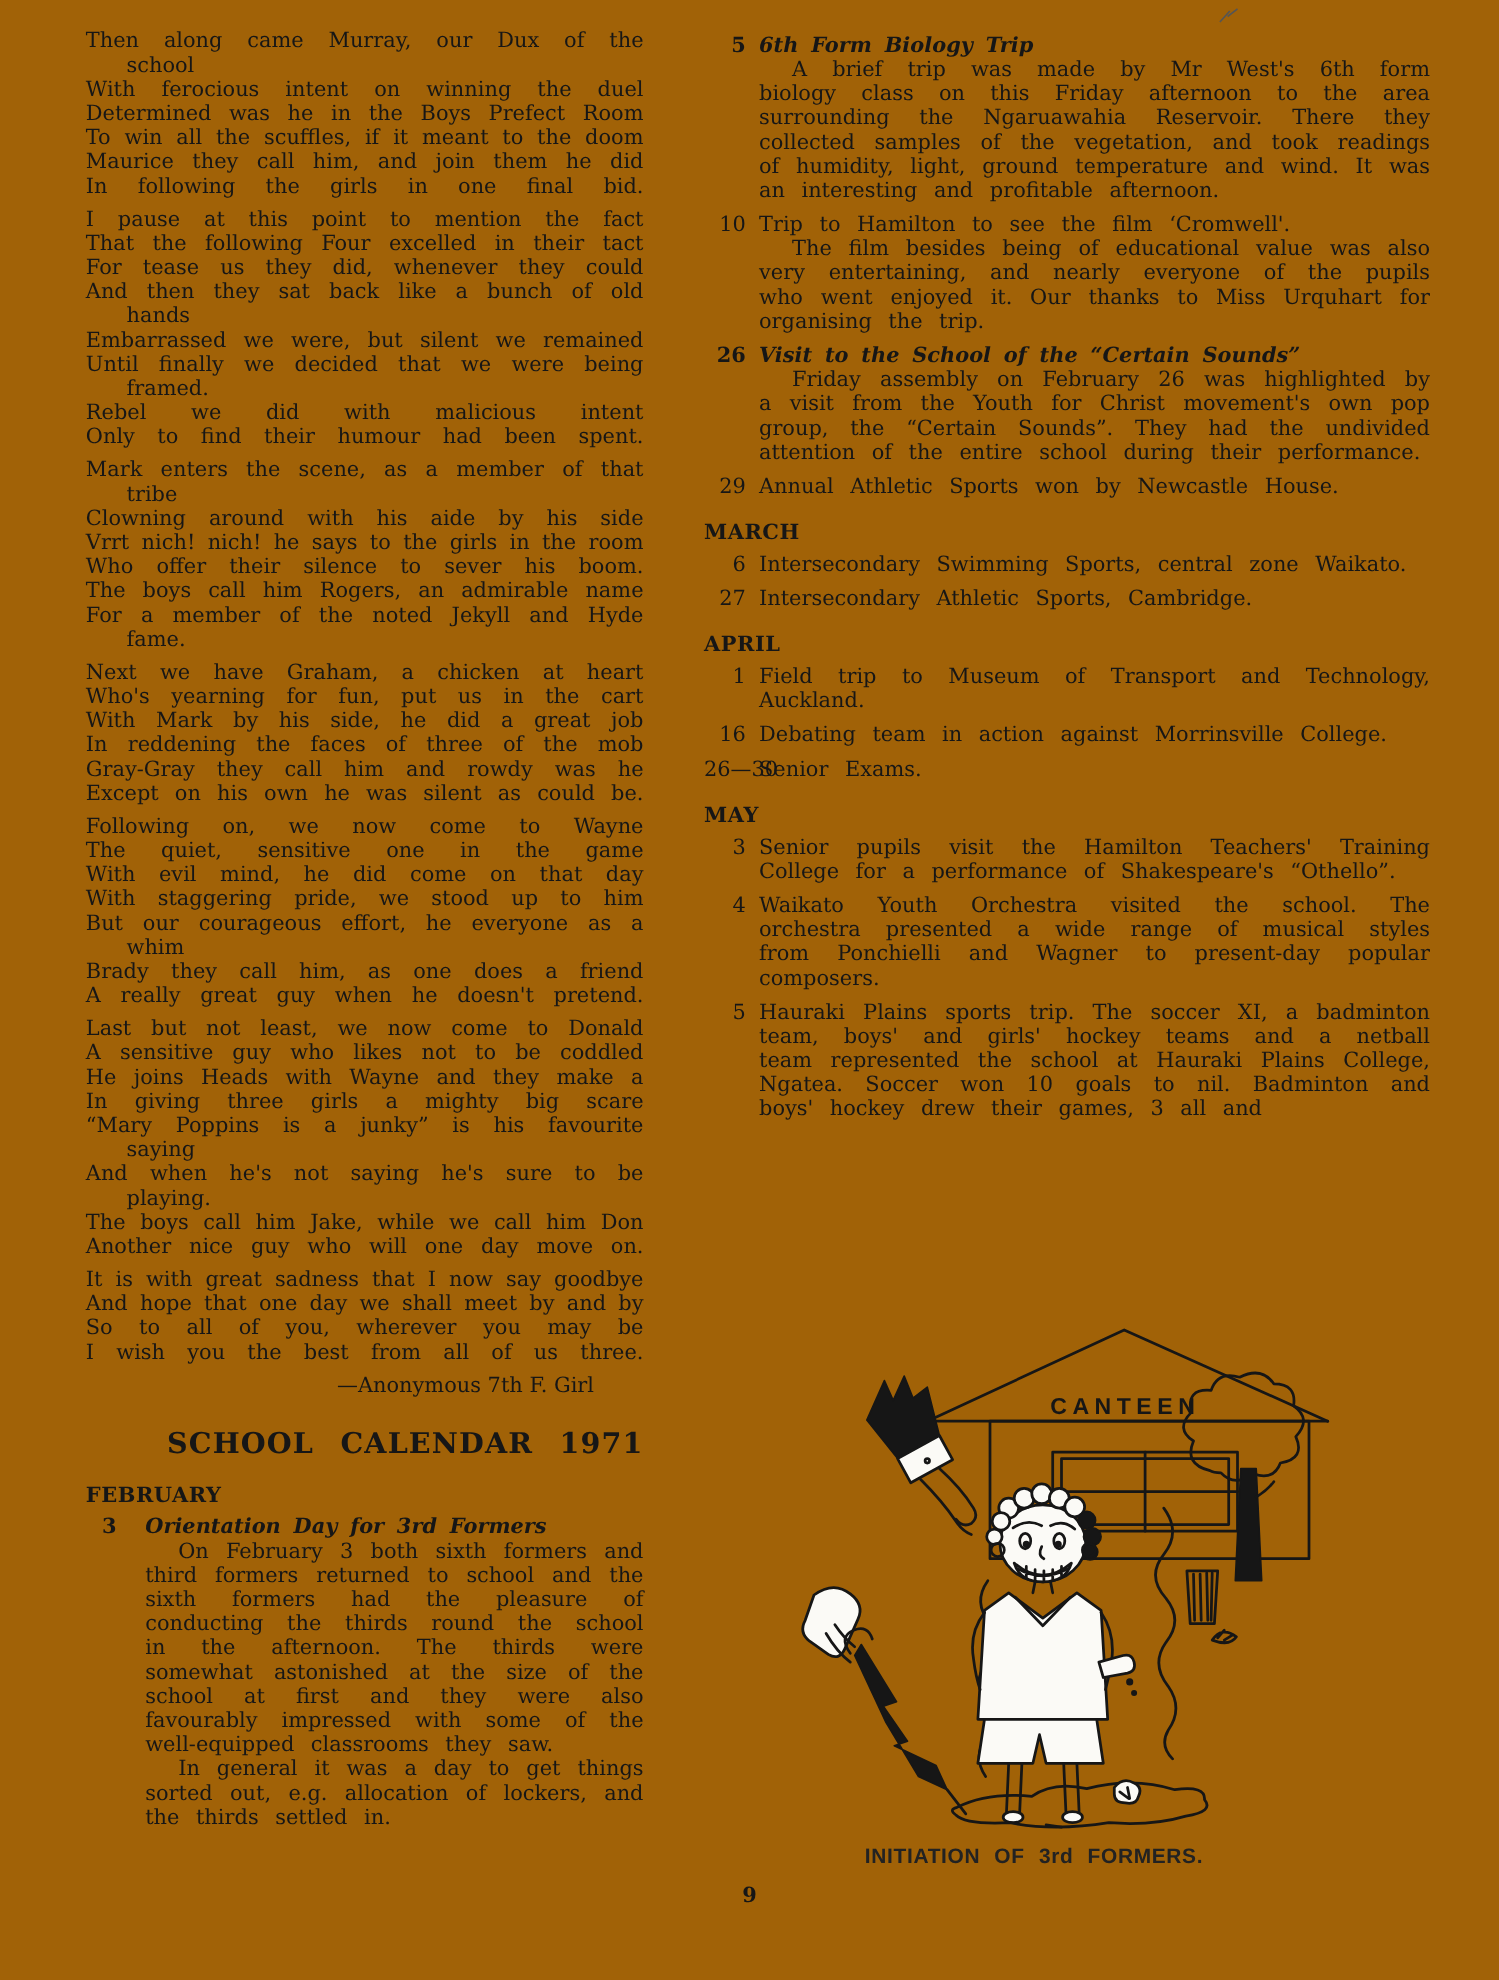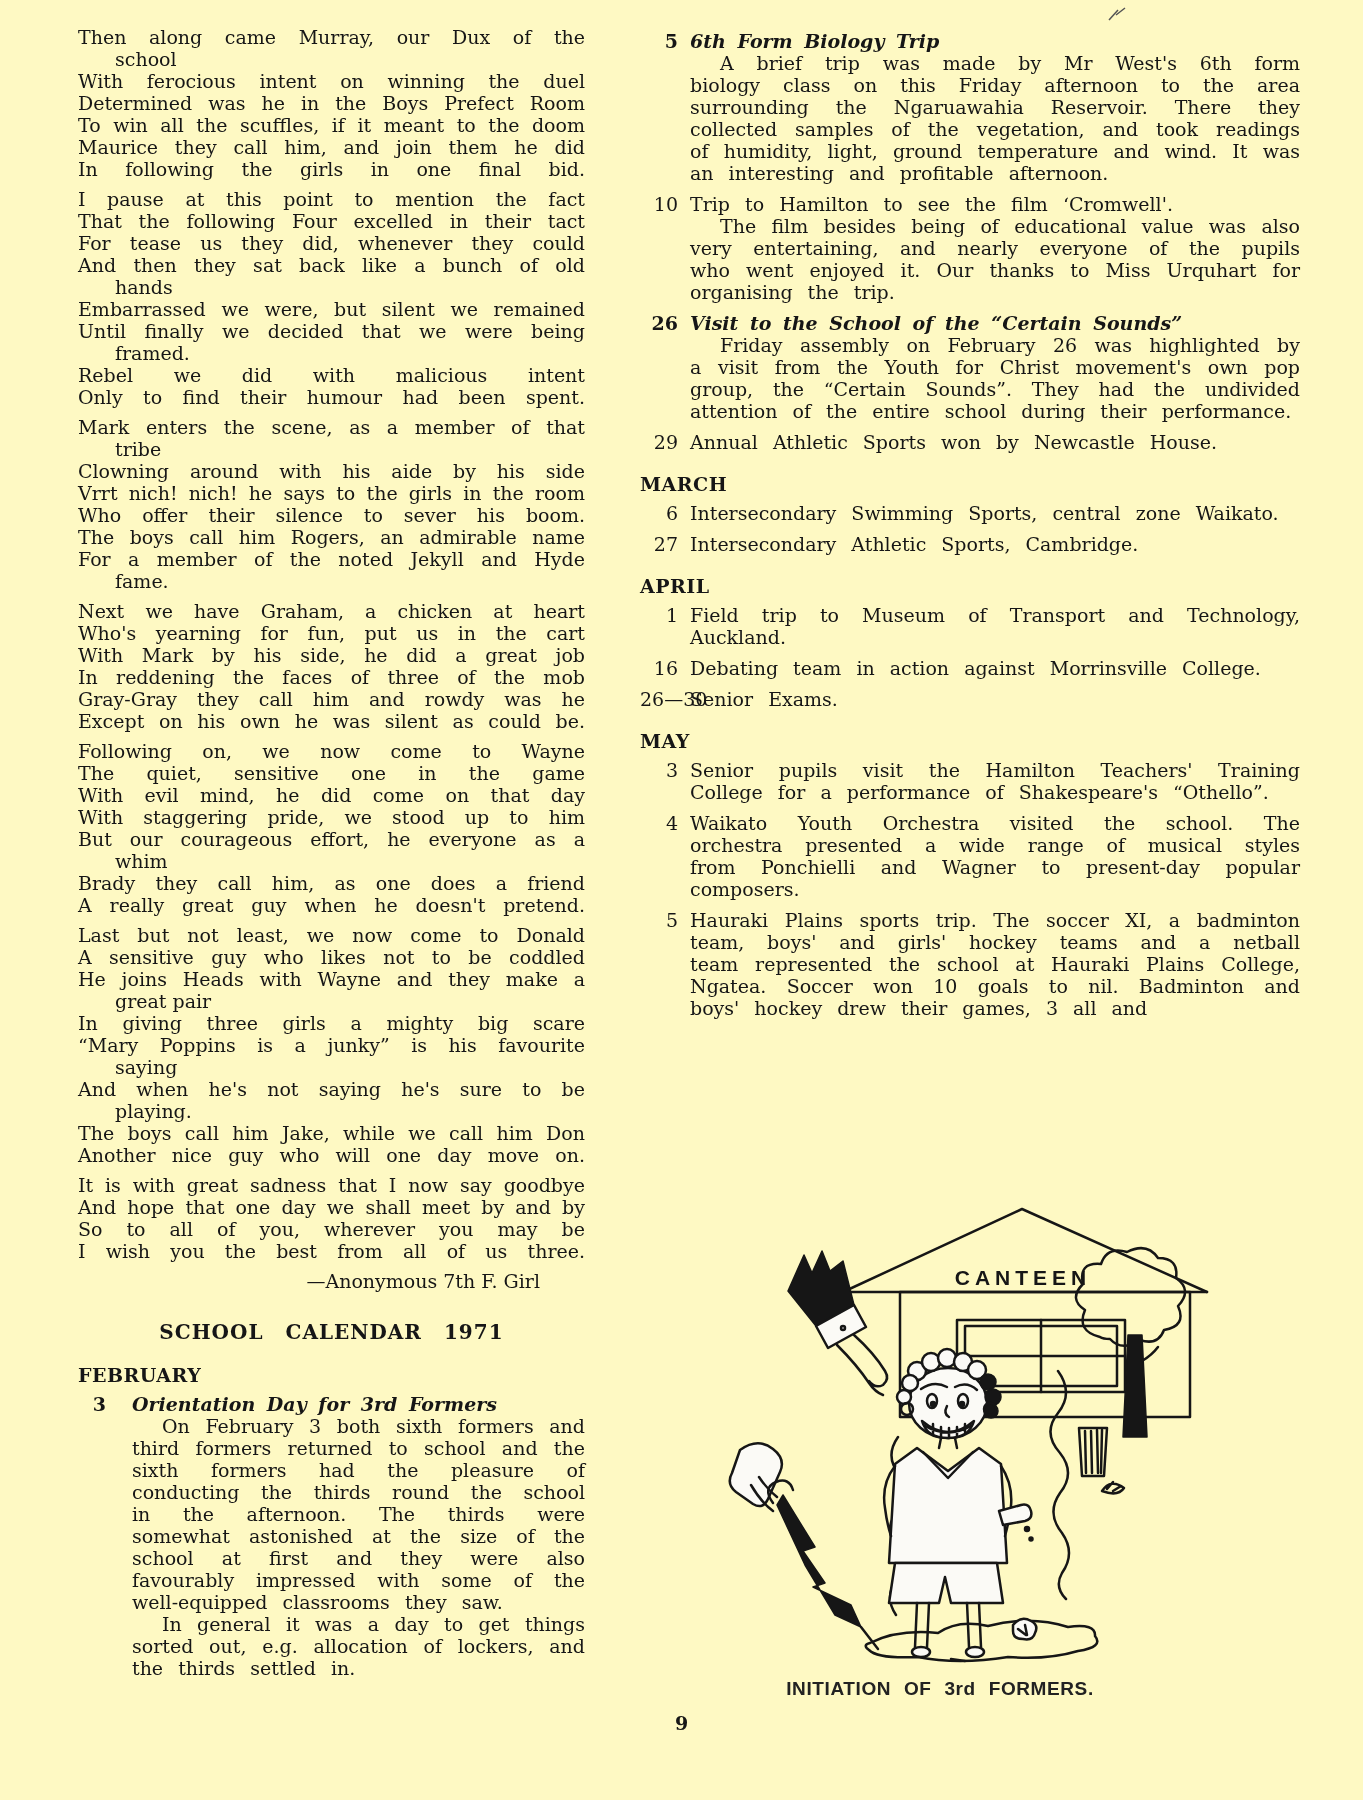--- a/index.html
+++ b/index.html
@@ -1,26 +1,26 @@
 <!DOCTYPE html>
 <html><head>
 <meta charset="utf-8">
 <style>
   html,body{margin:0;padding:0;background:#e9e7e2;}
-  .page{position:relative;width:1363px;height:1800px;background:#fef9c3;color:#161616;
+  .page{position:relative;width:1363px;height:1800px;background:#a16207;color:#161616;
         font-family:"DejaVu Serif", serif;overflow:hidden;}
   .col-left{position:absolute;left:78px;top:26px;width:507px;}
   .col-right{position:absolute;left:640px;top:30px;width:660px;}
   
   .stanza{margin:0 0 8px 0;}
   .poem-line{font-size:19px;line-height:22px;text-align:justify;text-align-last:justify;}
   .poem-line.cont{padding-left:37px;text-align-last:left;}
   .attribution{font-size:19px;line-height:22px;text-align:right;padding-right:45px;margin-top:4px;}
   
-  .cal-heading{font-size:20px;font-weight:bold;text-align:center;margin:28px 0 0 0;
+  .cal-heading{font-size:26px;font-weight:bold;text-align:right;margin:28px 0 0 0;
                letter-spacing:1px;word-spacing:14px;}
   .month{font-size:19px;font-weight:bold;letter-spacing:.5px;margin:20px 0 7px 0;}
   .entry{display:grid;grid-template-columns:50px 1fr;margin:0 0 9px 0;}
   .col-left .entry{grid-template-columns:54px 1fr;}
   .day{font-size:19px;line-height:22px;text-align:right;padding-right:12px;white-space:nowrap;}
   .col-left .day{padding-right:26px;}
   .entry.bold-day .day{font-weight:bold;}
   .entry-title{font-size:19px;line-height:22px;text-align:justify;word-spacing:9px;}
   .entry-title.b{font-weight:bold;word-spacing:5px;font-style:italic;}
   .para{margin:0;font-size:19px;line-height:22px;text-align:justify;word-spacing:9px;}
@@ -91,21 +91,20 @@
           <div class="poem-line">With staggering pride, we stood up to him</div>
           <div class="poem-line">But our courageous effort, he everyone as a</div>
           <div class="poem-line cont">whim</div>
           <div class="poem-line">Brady they call him, as one does a friend</div>
           <div class="poem-line">A really great guy when he doesn't pretend.</div>
         </div>
         <div class="stanza">
           <div class="poem-line">Last but not least, we now come to Donald</div>
           <div class="poem-line">A sensitive guy who likes not to be coddled</div>
           <div class="poem-line">He joins Heads with Wayne and they make a</div>
-          <div class="poem-line cont">great pair</div>
           <div class="poem-line">In giving three girls a mighty big scare</div>
           <div class="poem-line">“Mary Poppins is a junky” is his favourite</div>
           <div class="poem-line cont">saying</div>
           <div class="poem-line">And when he's not saying he's sure to be</div>
           <div class="poem-line cont">playing.</div>
           <div class="poem-line">The boys call him Jake, while we call him Don</div>
           <div class="poem-line">Another nice guy who will one day move on.</div>
         </div>
         <div class="stanza">
           <div class="poem-line">It is with great sadness that I now say goodbye</div>

